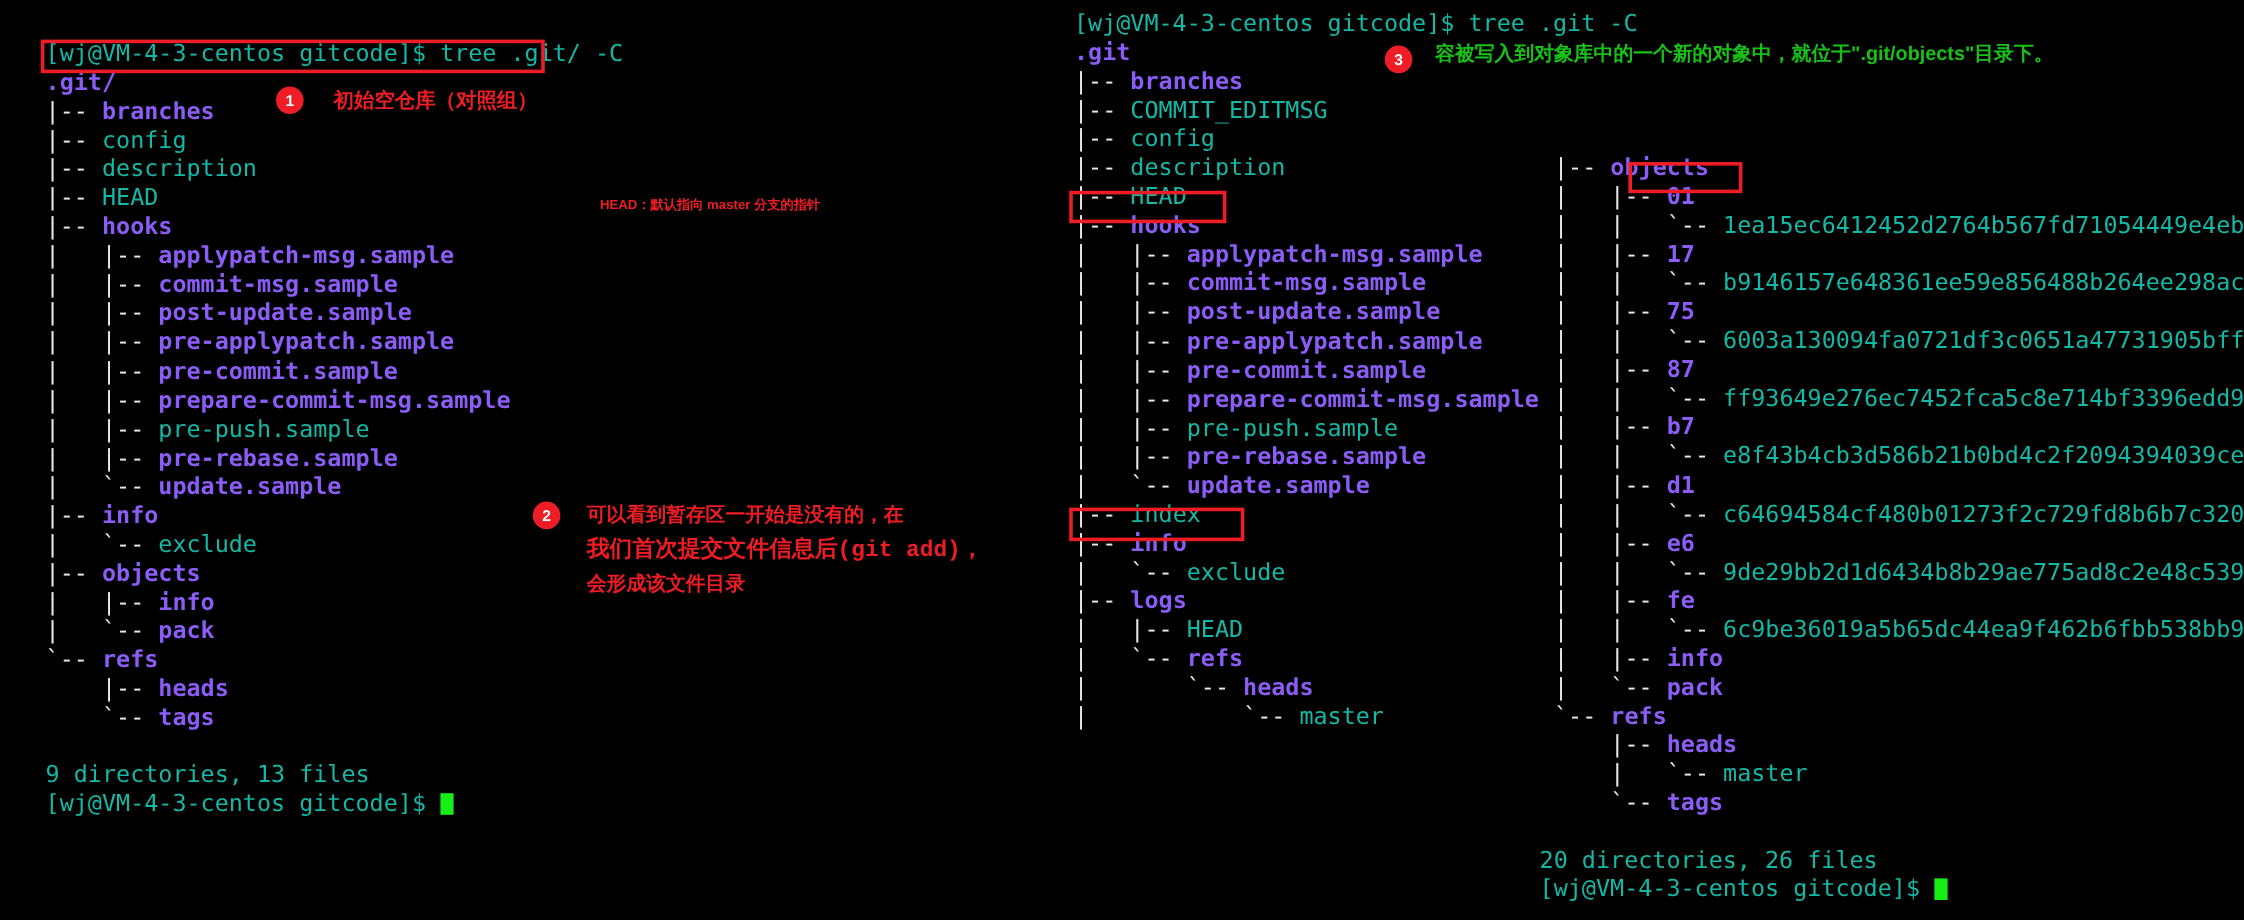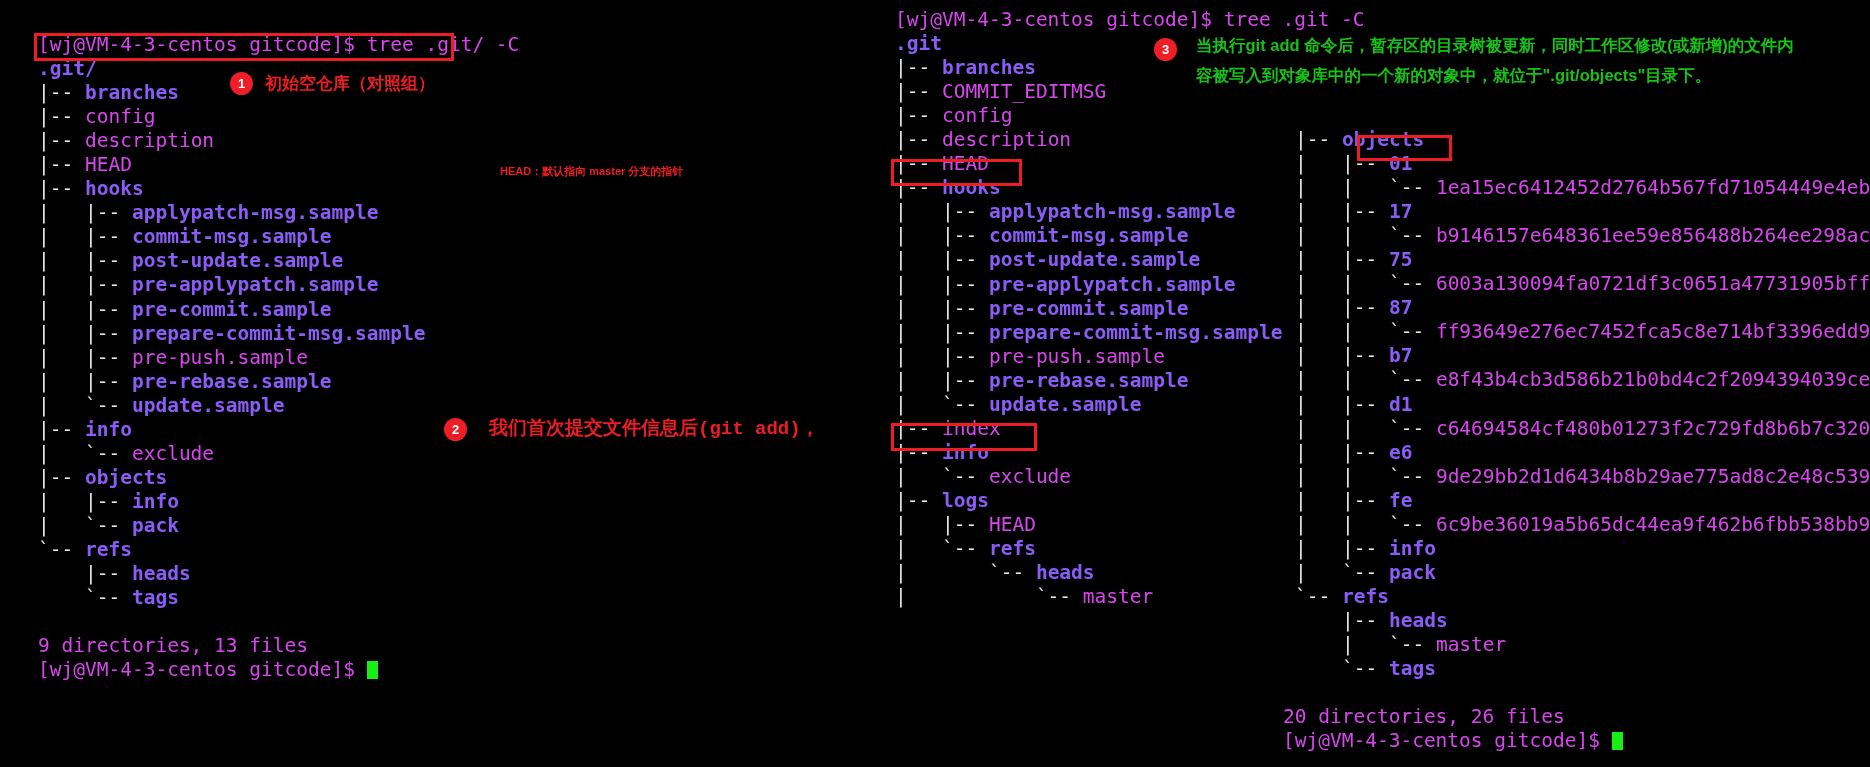--- a/index.html
+++ b/index.html
@@ -19,21 +19,21 @@
     white-space: pre;
     font-family: "DejaVu Sans Mono", "Liberation Mono", monospace;
     font-size: 19.5px;
     line-height: 24.05px;
     color: #e6e6e6;
     letter-spacing: 0px;
   }
   
   .c-dir   { color: #8b5cf6; font-weight: bold; }
   .c-exec  { color: #8b5cf6; font-weight: bold; }
-  .c-plain { color: #d946ef; }
+  .c-plain { color: #14b8a6; }
   .c-tree  { color: #e8e8e8; }
   .cursor {
     display: inline-block;
     width: 11px;
     height: 18px;
     background: #16ee16;
     vertical-align: -3px;
   }
 
   
@@ -156,26 +156,27 @@
 
 <div class="hl-box" style="left:34px; top:33px; width:420px; height:28px;"></div>
 
 <div class="hl-box" style="left:891px; top:159px; width:131px; height:27px;"></div>
 
 <div class="hl-box" style="left:891px; top:423px; width:146px; height:28px;"></div>
 
 <div class="hl-box" style="left:1357px; top:135px; width:95px; height:26px;"></div>
 
 <div class="badge" style="left:230px; top:72px;">1</div>
-<div class="ann ann-red" style="left:265px; top:72px; font-size:17px; line-height:23px;">初始空仓库（对照组）</div>
+<div class="ann ann-red" style="left:278px; top:72px; font-size:17px; line-height:23px;">初始空仓库（对照组）</div>
 
 <div class="ann ann-red" style="left:500px; top:159px; font-size:11px; line-height:24px;">HEAD：默认指向 master 分支的指针</div>
 
 <div class="badge" style="left:444px; top:418px;">2</div>
 <div style="position:absolute; left:489px; top:415px;">
+  <span class="ann ann-line ann-red" style="position:static; font-size:16.5px; line-height:29px;">可以看到暂存区一开始是没有的，在</span>
   <span class="ann ann-line ann-red" style="position:static; font-size:19px; line-height:29px;font-family:Liberation Mono, monospace;">我们首次提交文件信息后(git add)，</span>
+  <span class="ann ann-line ann-red" style="position:static; font-size:16.5px; line-height:29px;">会形成该文件目录</span>
 </div>
 
 <div class="badge" style="left:1154px; top:38px;">3</div>
 <div style="position:absolute; left:1196px; top:30px;">
-  <span class="ann ann-line ann-green" style="position:static; font-size:16.5px; line-height:30px;">当执行git add 命令后，暂存区的目录树被更新，同时工作区修改(或新增)的文件内</span>
   <span class="ann ann-line ann-green" style="position:static; font-size:16.5px; line-height:30px;">容被写入到对象库中的一个新的对象中，就位于".git/objects"目录下。</span>
 </div>
 
 </body></html>

